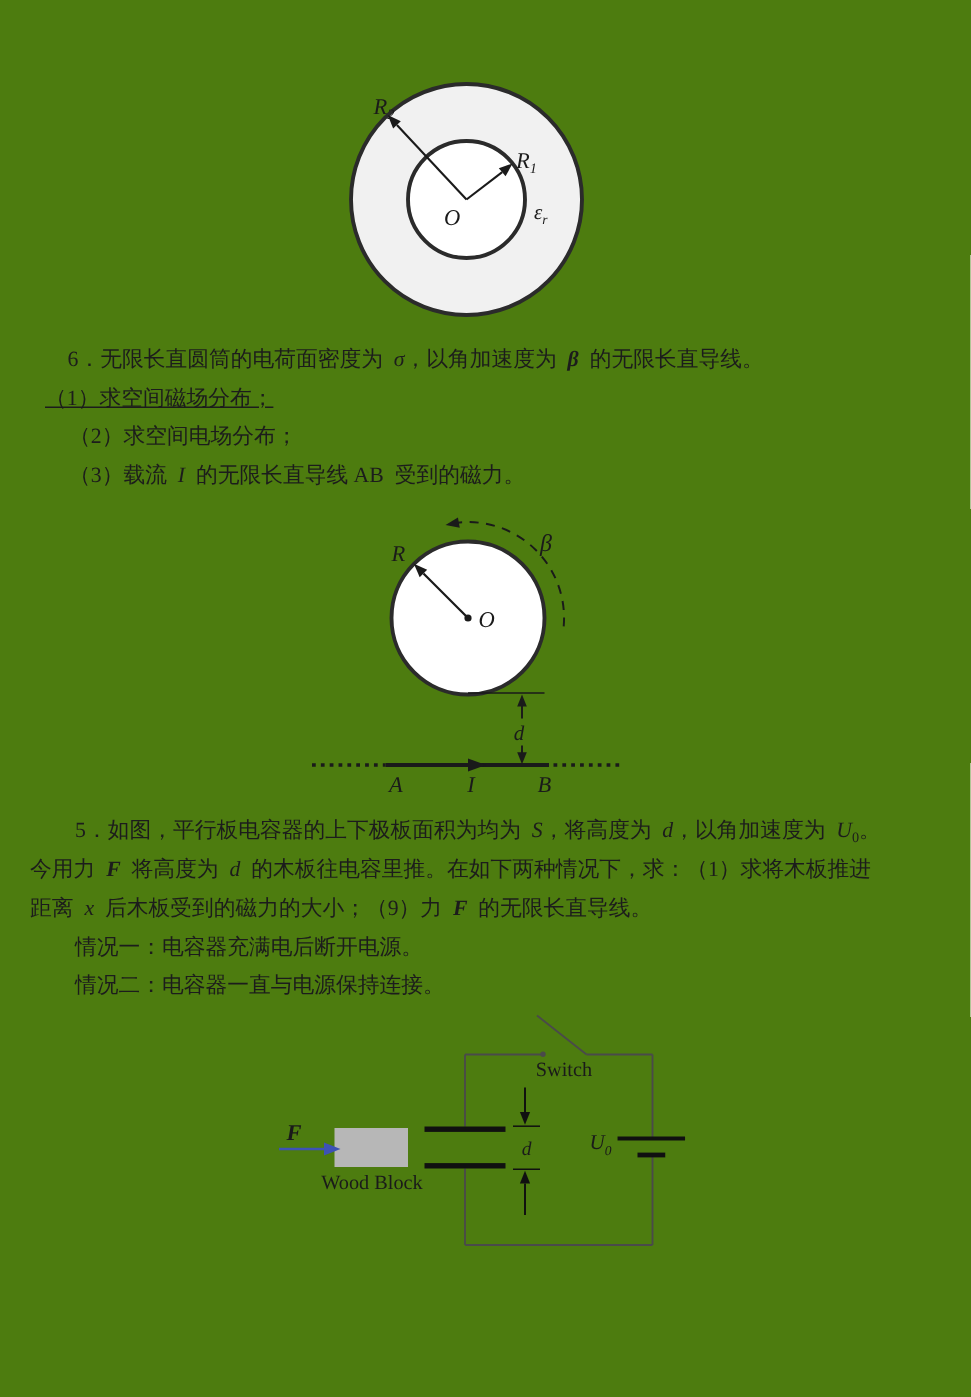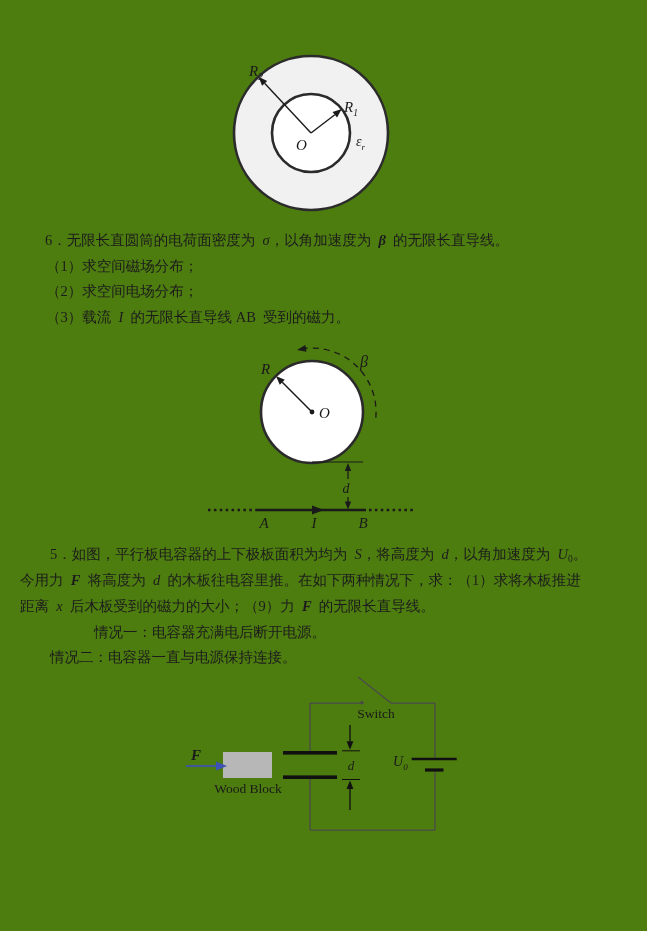--- a/index.html
+++ b/index.html
@@ -33,21 +33,21 @@
       <polygon points="121.7,59 117.05,67.5 112.55,62.1" fill="#1a1a1a" stroke="none"></polygon>
     </g>
     <text class="it" x="29" y="26" font-size="15"><tspan>R</tspan><tspan dy="3.5" font-size="9.5">2</tspan></text>
     <text class="it" x="124" y="62" font-size="15"><tspan>R</tspan><tspan dy="3.5" font-size="9.5">1</tspan></text>
     <text class="it" x="76" y="100" font-size="15">O</text>
     <text class="it" x="136" y="96" font-size="14"><tspan>ε</tspan><tspan dy="3.5" font-size="9">r</tspan></text>
   </svg>
 
   <div>
     <div class="line" style="left:45px;top:230px;"><span class="seg-n">6．无限长直圆筒的电荷面密度为  </span><span class="seg-i">σ</span><span class="seg-n">，以角加速度为  </span><span class="seg-bi">β</span><span class="seg-n">  的无限长直导线。</span></div>
-    <div class="line" style="left:46px;top:255.5px;"><span class="seg-n">（1）求空间磁场分布；</span></div>
+    <div class="line" style="left:30px;top:255.5px;text-decoration:underline;"><span class="seg-n">（1）求空间磁场分布；</span></div>
     <div class="line" style="left:46px;top:281px;text-align:right;"><span class="seg-n">（2）求空间电场分布；</span></div>
     <div class="line" style="left:46px;top:306.5px;"><span class="seg-n">（3）载流  </span><span class="seg-i">I</span><span class="seg-n">  的无限长直导线 AB  受到的磁力。</span></div>
   </div>
 
   <svg style="left:200px;top:340px;" width="220" height="200" viewBox="0 0 220 200">
     <circle cx="112" cy="72" r="51" fill="#ffffff" stroke="#2b2b2b" stroke-width="2.6"></circle>
     <circle cx="112" cy="72" r="2.4" fill="#1a1a1a"></circle>
     <g stroke="#1a1a1a">
       <line x1="112" y1="72" x2="82.3" y2="42.3" stroke-width="1.5"></line>
       <polygon points="75.9,35.9 84.8,39.8 79.8,44.8" fill="#1a1a1a" stroke="none"></polygon>
@@ -71,21 +71,21 @@
     <line x1="169" y1="170" x2="213" y2="170" stroke="#1a1a1a" stroke-width="2.4" stroke-dasharray="2.5 3.4"></line>
     <text class="it" x="64" y="188" font-size="15" text-anchor="middle">A</text>
     <text class="it" x="114" y="188" font-size="15" text-anchor="middle">I</text>
     <text class="it" x="163" y="188" font-size="15" text-anchor="middle">B</text>
   </svg>
 
   <div>
     <div class="line" style="left:50px;top:544px;"><span class="seg-n">5．如图，平行板电容器的上下极板面积为均为  </span><span class="seg-i">S</span><span class="seg-n">，将高度为  </span><span class="seg-i">d</span><span class="seg-n">，以角加速度为  </span><span class="seg-i">U</span><span class="seg-sub">0</span><span class="seg-n">。</span></div>
     <div class="line" style="left:20px;top:570px;"><span class="seg-n">今用力  </span><span class="seg-bi">F</span><span class="seg-n">  将高度为  </span><span class="seg-i">d</span><span class="seg-n">  的木板往电容里推。在如下两种情况下，求：（1）求将木板推进</span></div>
     <div class="line" style="left:20px;top:596px;"><span class="seg-n">距离  </span><span class="seg-i">x</span><span class="seg-n">  后木板受到的磁力的大小；（9）力  </span><span class="seg-bi">F</span><span class="seg-n">  的无限长直导线。</span></div>
-    <div class="line" style="left:50px;top:621.5px;margin-left:44px;"><span class="seg-n">情况一：电容器充满电后断开电源。</span></div>
+    <div class="line" style="left:50px;top:621.5px;"><span class="seg-n">情况一：电容器充满电后断开电源。</span></div>
     <div class="line" style="left:50px;top:647px;"><span class="seg-n">情况二：电容器一直与电源保持连接。</span></div>
   </div>
 
   <svg style="left:180px;top:670px;" width="290" height="175" viewBox="0 0 290 175">
 
     <line class="wire" x1="130" y1="33" x2="181" y2="33"></line>
     <line class="wire" x1="211" y1="33" x2="255" y2="33"></line>
     <circle cx="182" cy="32.8" r="1.8" fill="#4a4a4a"></circle>
     <line class="wire" x1="211" y1="33" x2="178" y2="7" stroke-width="1.35"></line>
     <line class="wire" x1="130" y1="33" x2="130" y2="81"></line>

